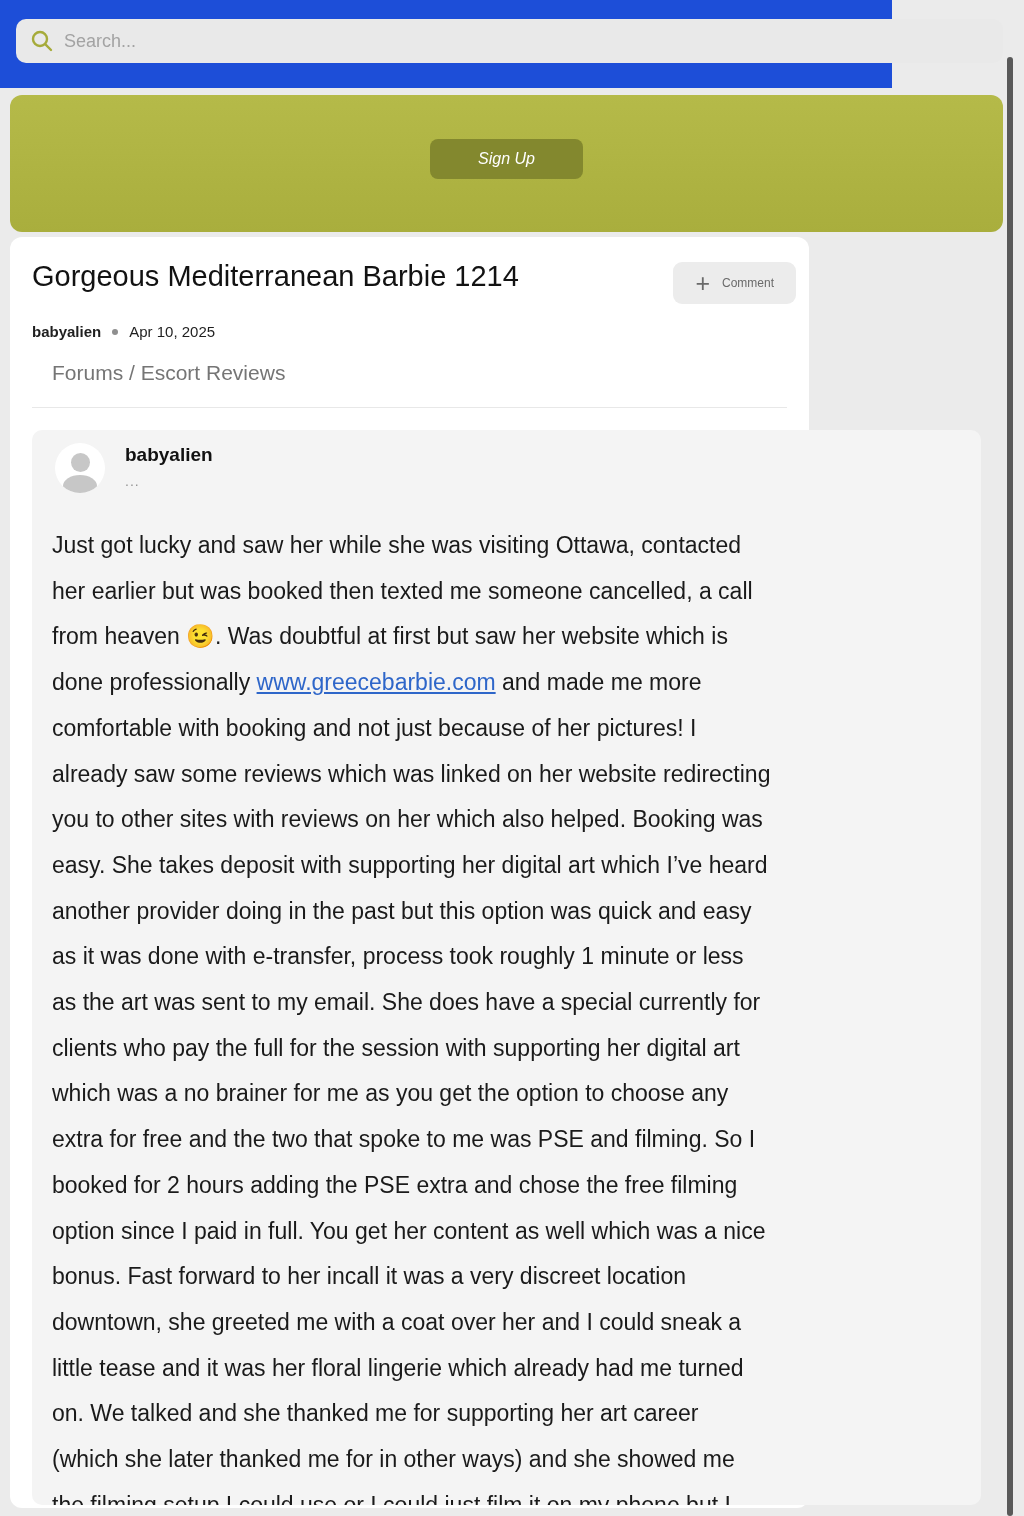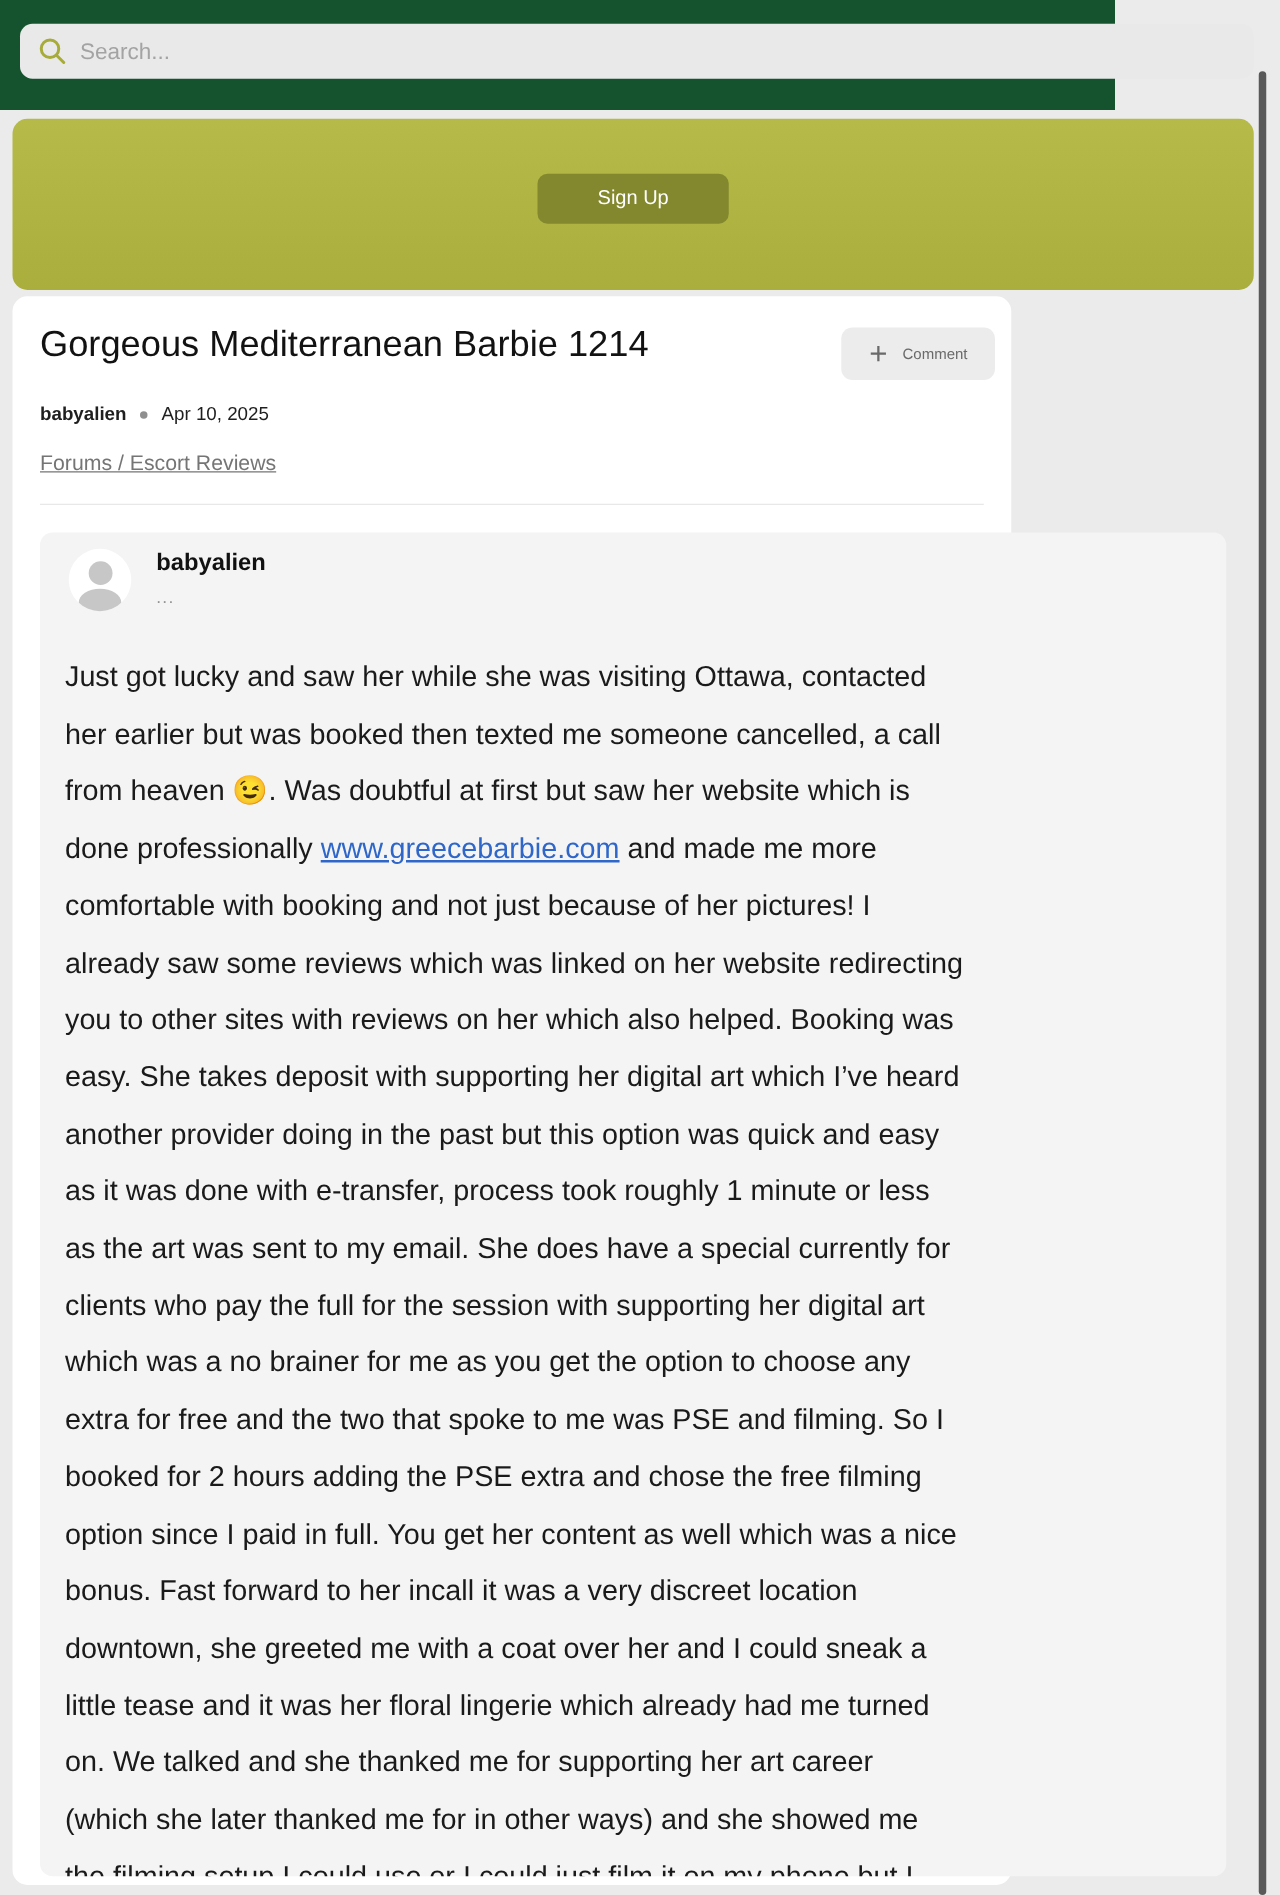--- a/index.html
+++ b/index.html
@@ -7,21 +7,21 @@
   body {
     position: relative;
     background: #ebebeb;
     font-family: "Liberation Sans", sans-serif;
     overflow: hidden;
   }
 
   
   .top-header {
     width: 892px; height: 88px;
-    background: #14532d;
+    background: #1d4ed8;
     padding: 19px 0 0 16px;
   }
   .search-box {
     width: 987px; height: 44px;
     background: #e9e9e9;
     border-radius: 10px;
     display: flex; align-items: center;
     padding: 0 14px;
   }
   .search-box svg { flex: 0 0 auto; margin-right: 10px; }
@@ -44,21 +44,21 @@
   .promo-title {
     color: #ffffff; font-size: 23px; font-weight: bold;
     line-height: 28px;
   }
   .signup-btn {
     display: inline-block; margin-top: 17px;
     background: #83882e; color: #ffffff;
     border: none; border-radius: 8px;
     padding: 11px 48px;
     font-family: "Liberation Sans", sans-serif;
-    font-size: 16px; cursor: pointer;
+    font-size: 16px; cursor: pointer; font-style: italic;
   }
 
   
   .thread-card {
     position: absolute; left: 10px; top: 237px;
     width: 799px; height: 1271px;
     background: #ffffff; border-radius: 12px;
     padding: 20px 22px;
   }
   .thread-title {
@@ -81,22 +81,22 @@
     display: flex; align-items: center; gap: 11px;
     font-size: 15px; color: #1f1f1f;
   }
   .byline .author { font-weight: 600; }
   .byline .dot {
     width: 6px; height: 6px; border-radius: 50%;
     background: #8f8f8f;
   }
   .breadcrumb-link {
     display: inline-block; margin-top: 21px;
-    font-size: 17px; color: #757575;
-    text-decoration: underline; cursor: pointer;
+    font-size: 21px; color: #757575;
+    cursor: pointer; margin-left: 20px;
   }
   .thread-divider {
     margin-top: 22px; border: none;
     border-top: 1px solid #e8e8e8; width: 100%;
   }
 
   
   .post-box {
     margin-top: 22px;
     width: 949px; height: 1075px;

